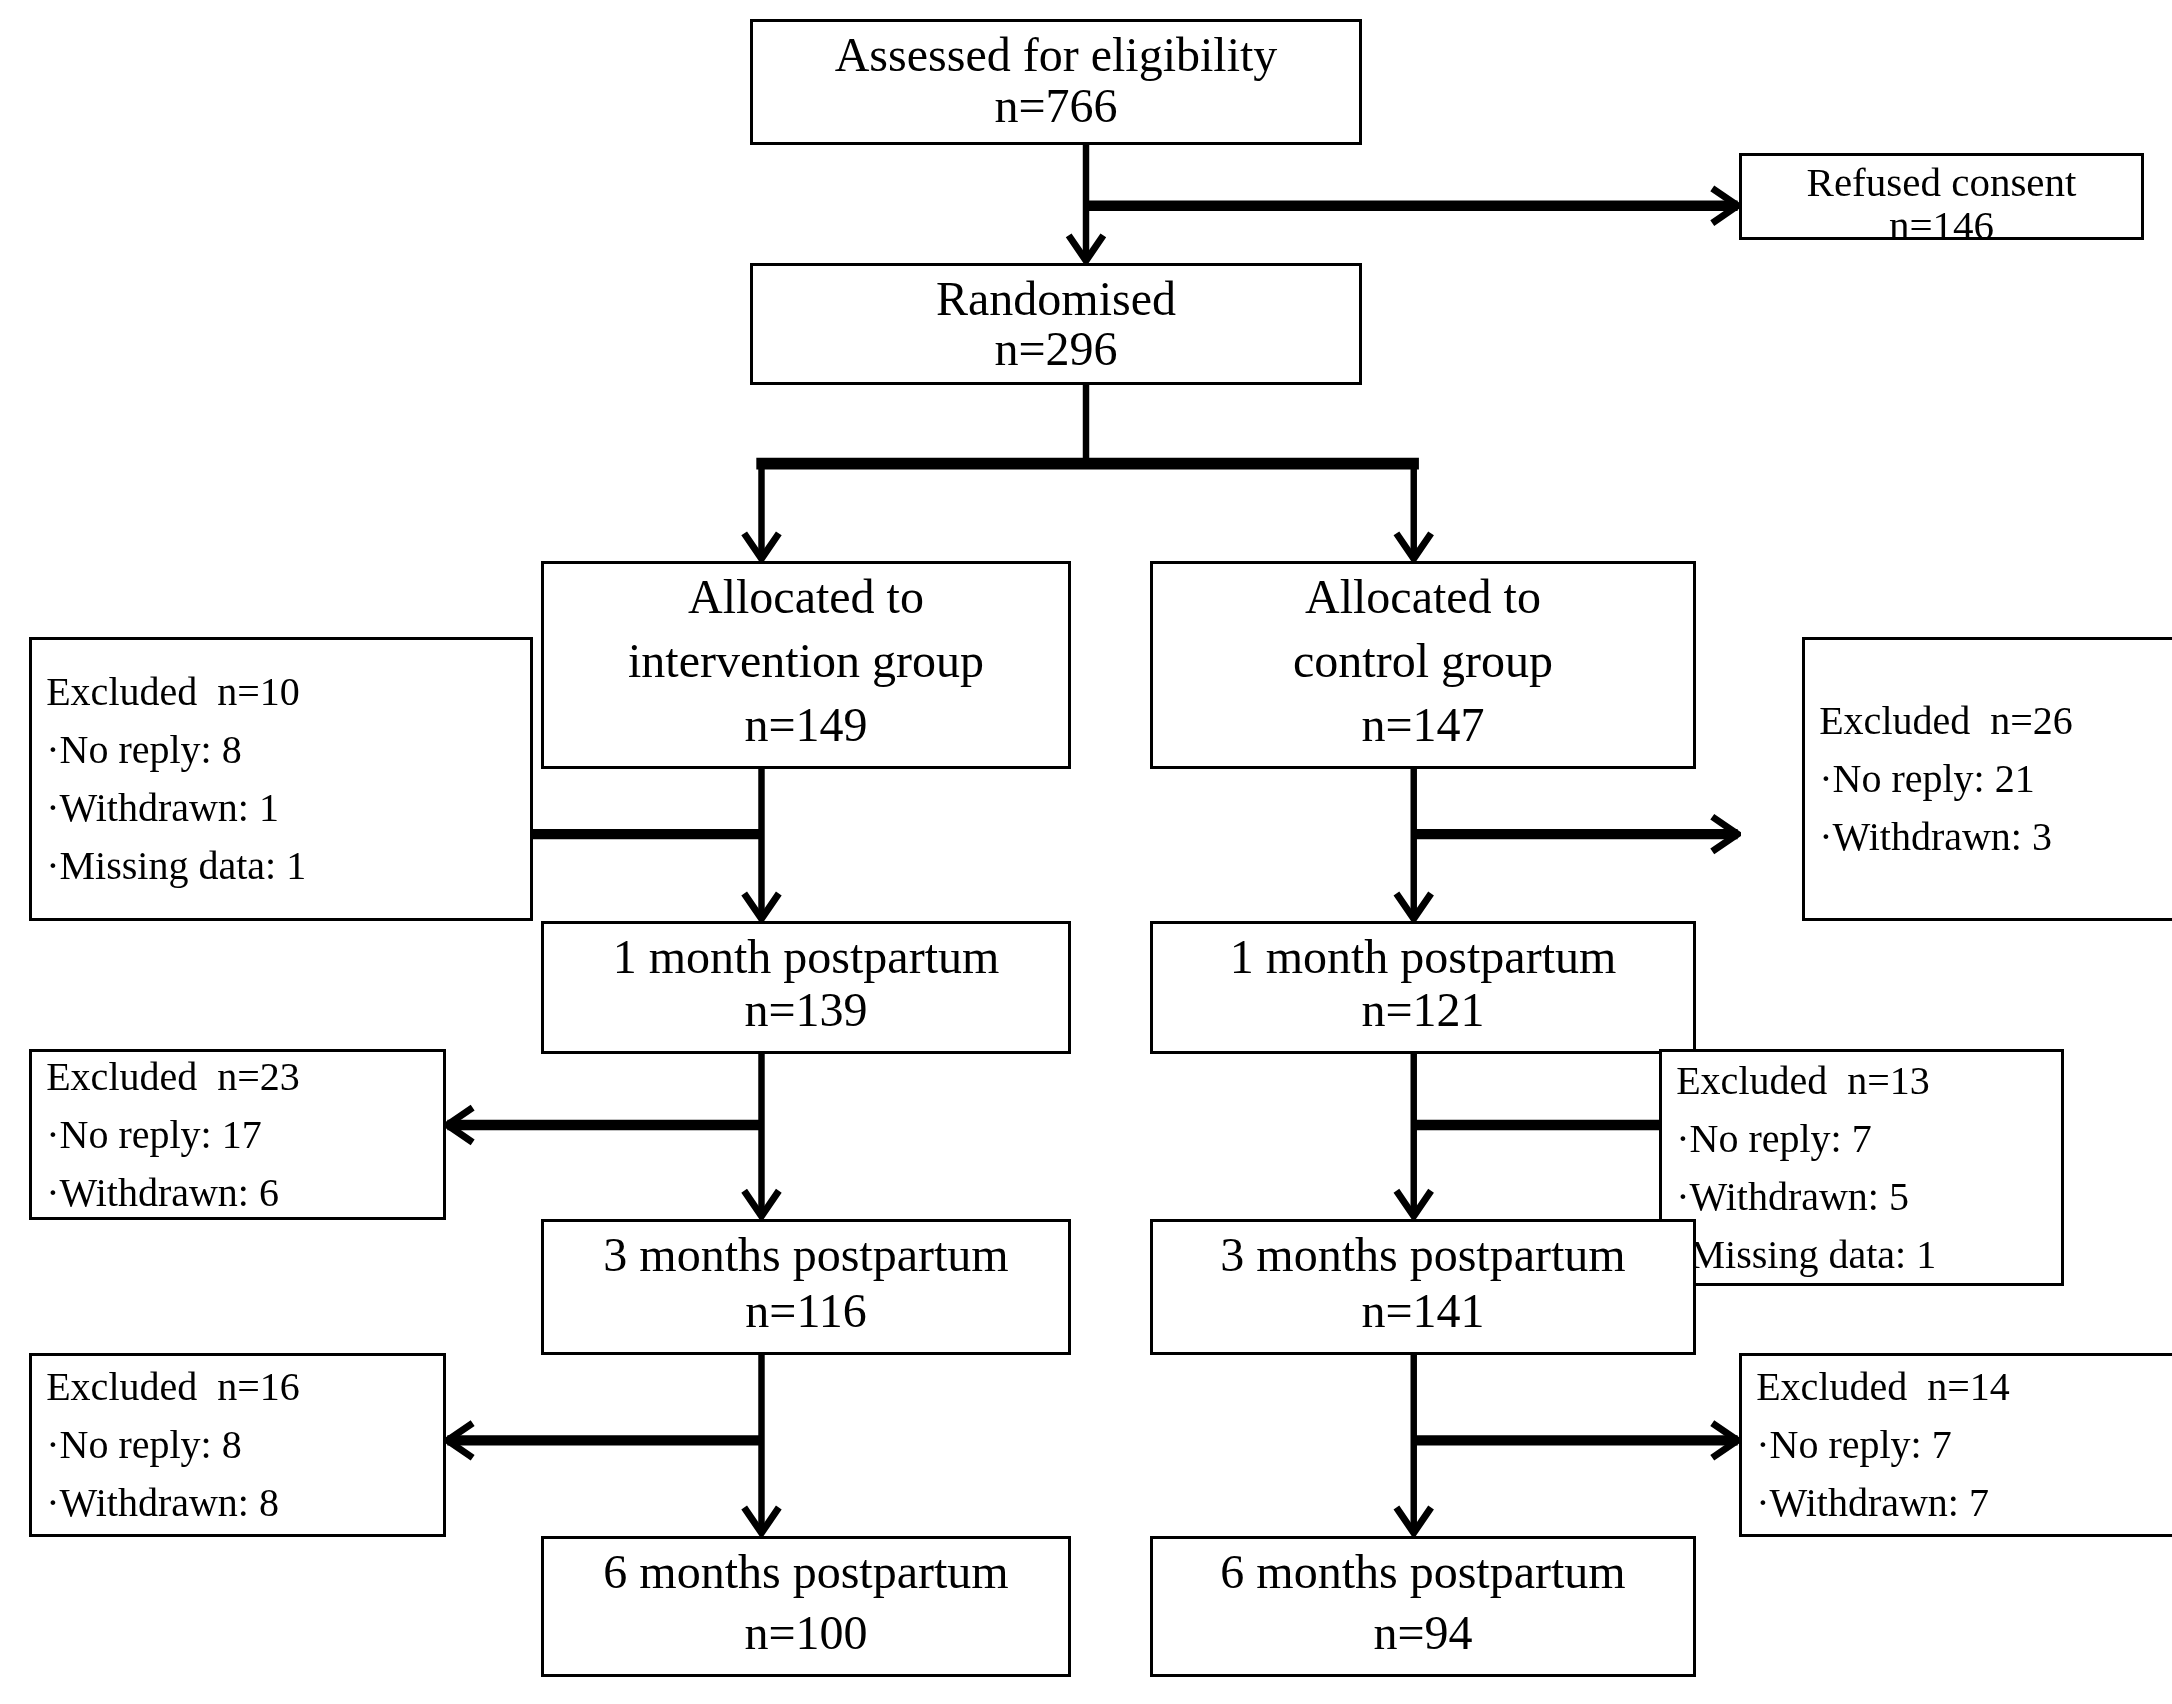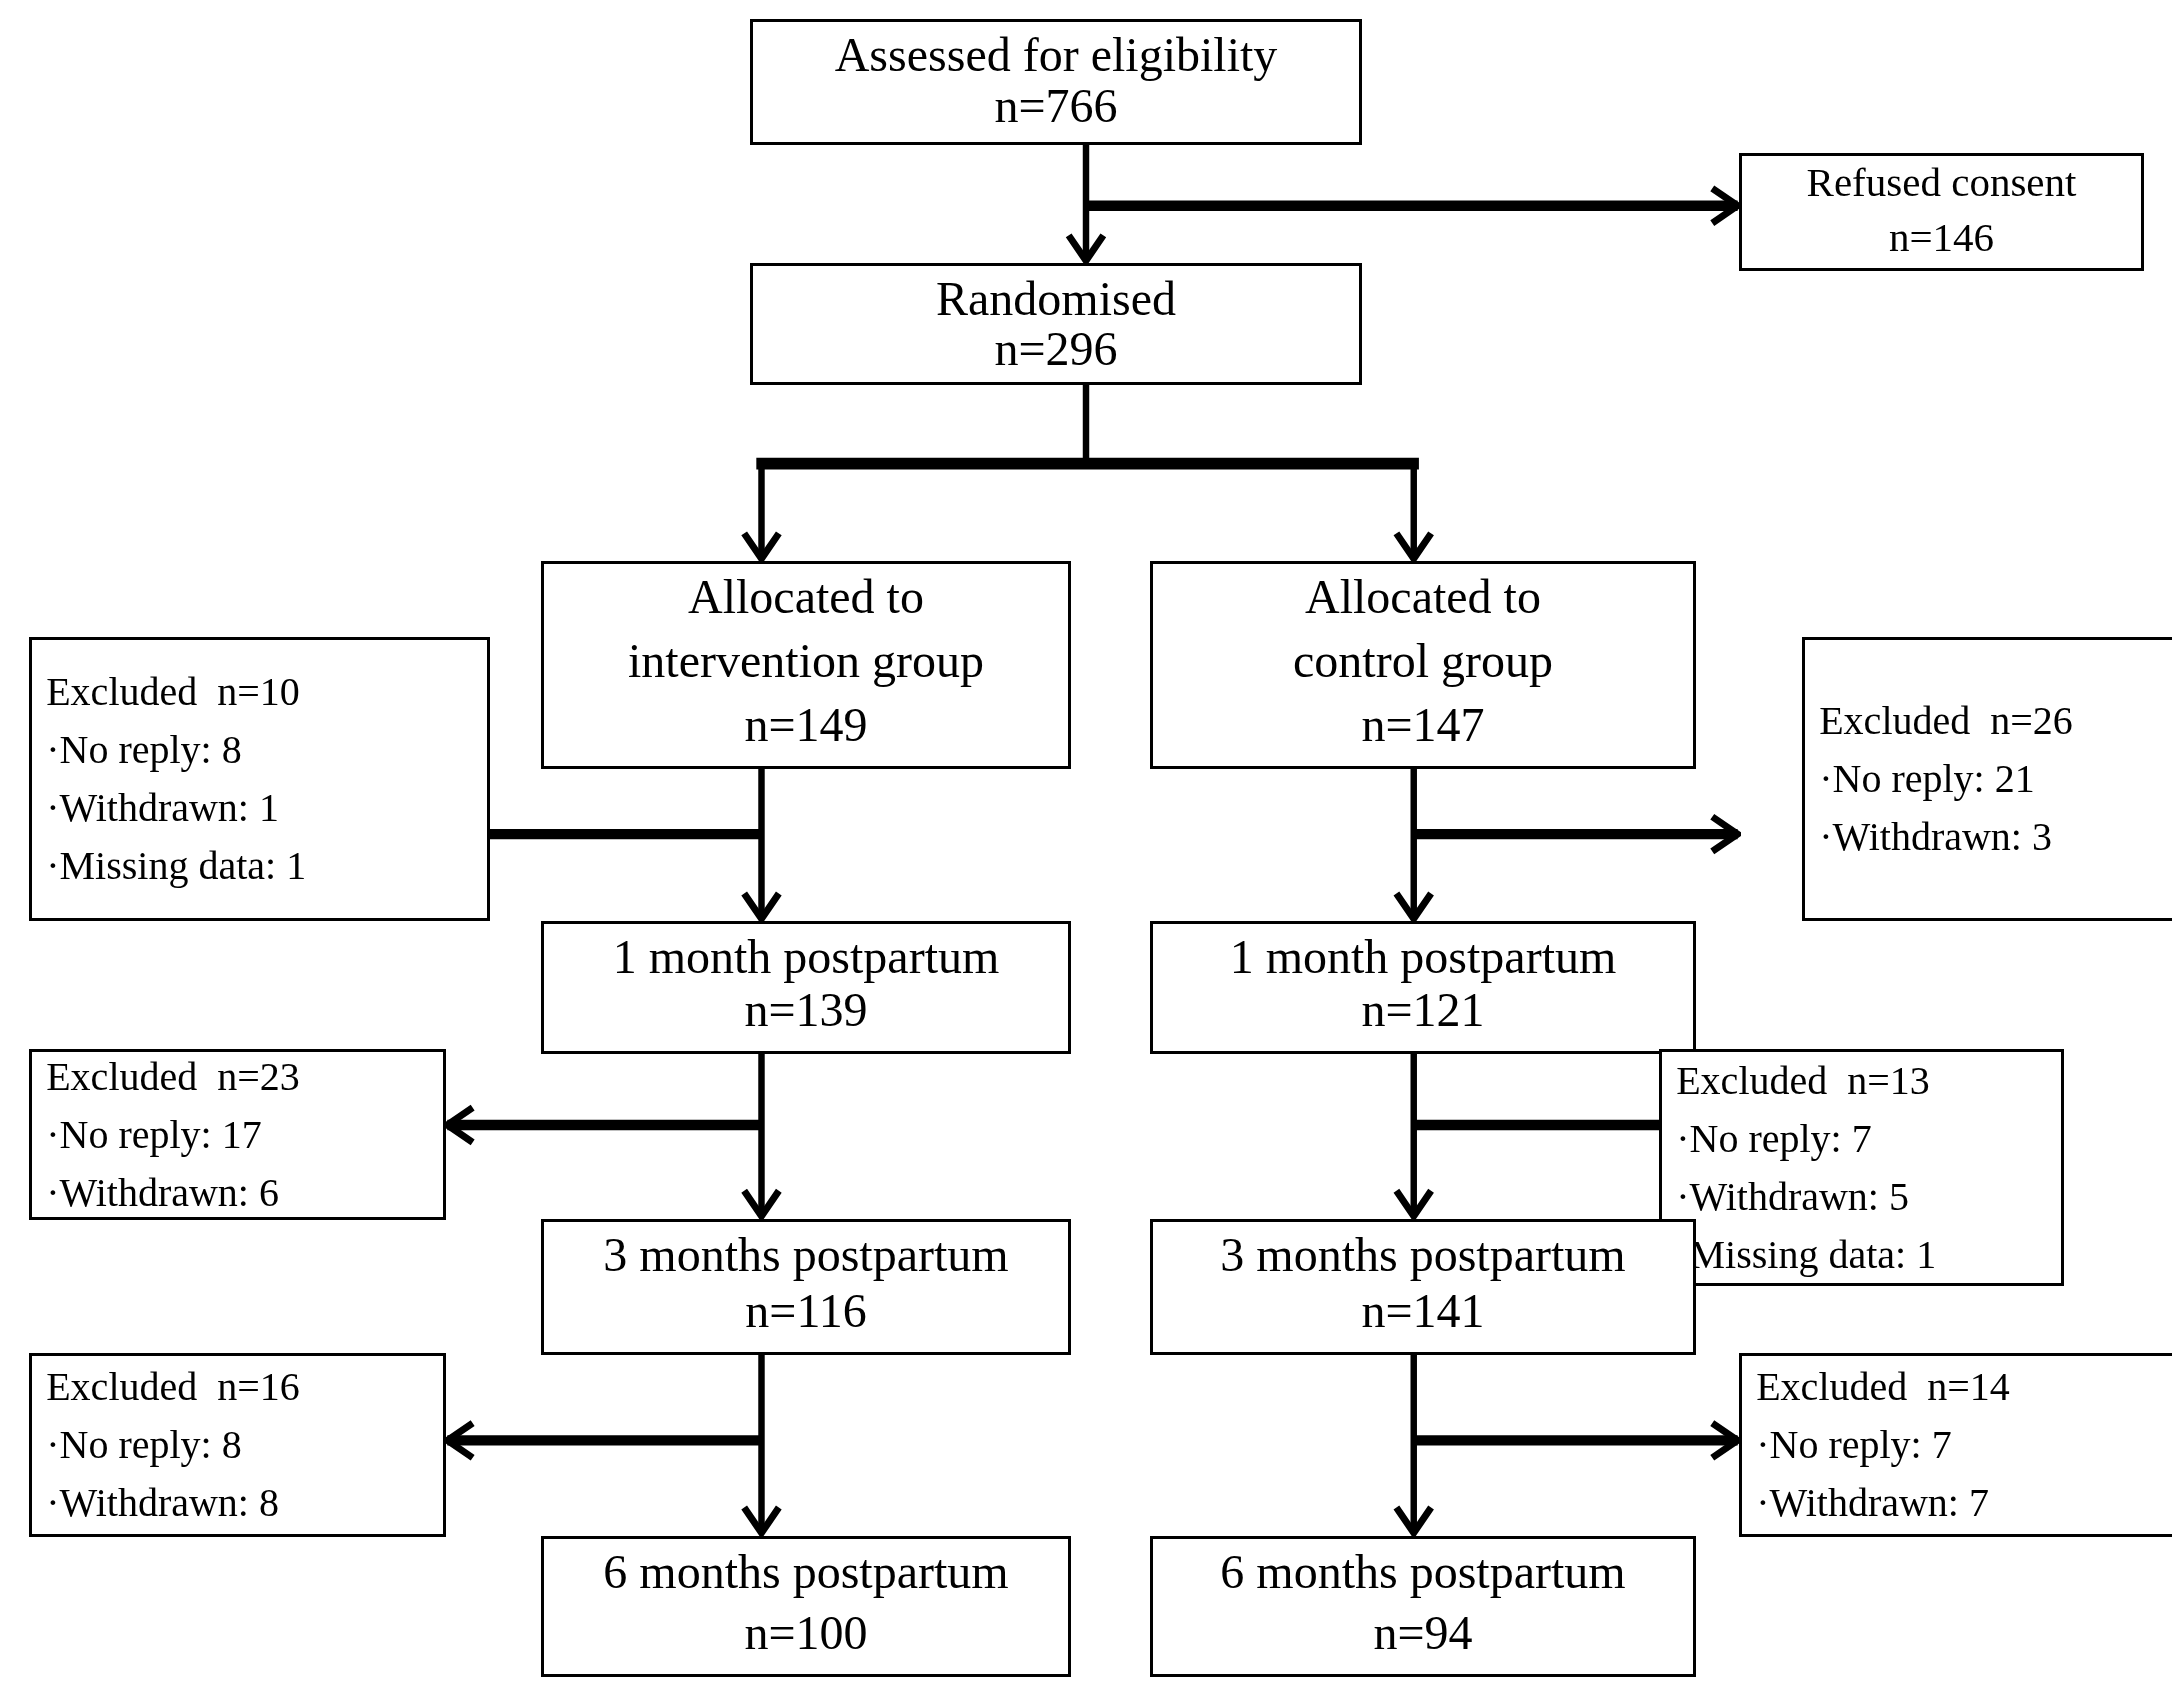--- a/index.html
+++ b/index.html
@@ -76,21 +76,21 @@
     <line x1="2187" y1="2093" x2="2187" y2="2371" stroke-width="10" marker-end="url(#arrow)"></line>
     <line x1="2187" y1="2228" x2="2688" y2="2228" stroke-width="16" marker-end="url(#arrow)"></line>
   </g>
 </svg>
 
 <div class="box stage" style="left:750px;top:19.4px;width:612px;height:126px">
   <div class="line">Assessed for eligibility</div>
   <div class="line">n=766</div>
 </div>
 
-<div class="box stage" style="left:1739px;top:153px;width:405px;height:118px;font-size:41px;padding:5.2px 0 9px 0">
+<div class="box stage" style="left:1739px;top:153px;width:405px;height:87px;font-size:41px;padding:5.2px 0 9px 0">
   <div class="line">Refused consent</div>
   <div class="line">n=146</div>
 </div>
 
 <div class="box stage" style="left:750px;top:263px;width:612px;height:122px">
   <div class="line">Randomised</div>
   <div class="line">n=296</div>
 </div>
 
 <div class="box stage" style="left:541px;top:561px;width:530px;height:208px">
@@ -98,21 +98,21 @@
   <div class="line">intervention group</div>
   <div class="line">n=149</div>
 </div>
 
 <div class="box stage" style="left:1150px;top:561px;width:546px;height:208px">
   <div class="line">Allocated to</div>
   <div class="line">control group</div>
   <div class="line">n=147</div>
 </div>
 
-<div class="box exc" style="left:29px;top:637px;width:461px;height:284px">
+<div class="box exc" style="left:29px;top:637px;width:504px;height:284px">
   <div class="line">Excluded  n=10</div>
   <div class="line">·No reply: 8</div>
   <div class="line">·Withdrawn: 1</div>
   <div class="line">·Missing data: 1</div>
 </div>
 
 <div class="box exc" style="left:1802px;top:637px;width:405px;height:284px">
   <div class="line">Excluded  n=26</div>
   <div class="line">·No reply: 21</div>
   <div class="line">·Withdrawn: 3</div>

